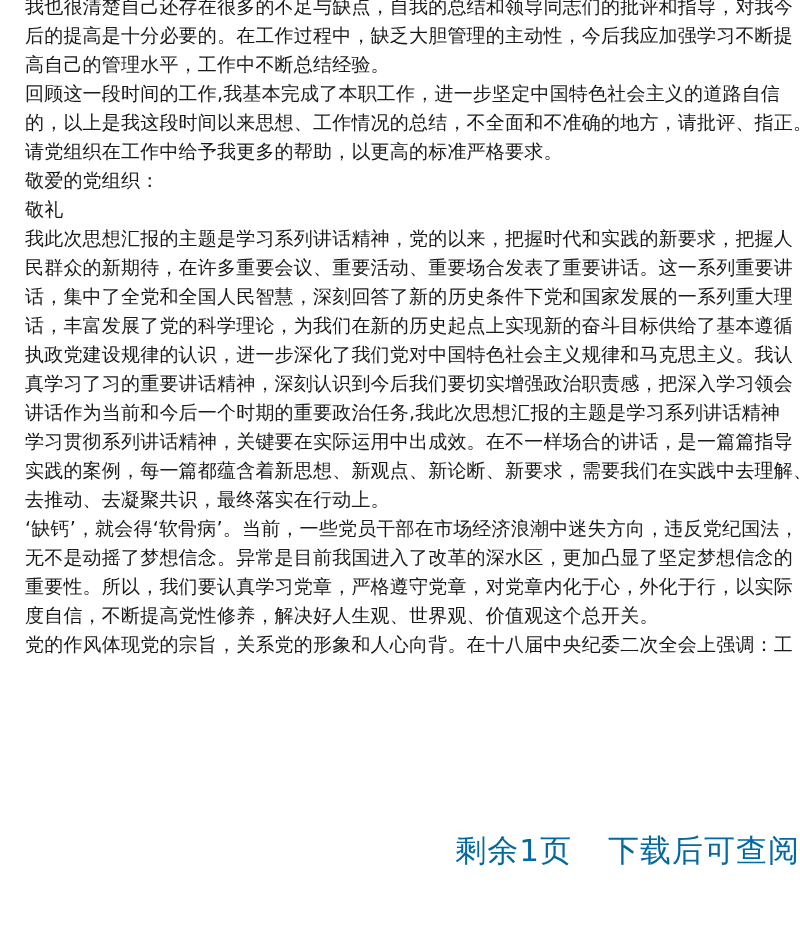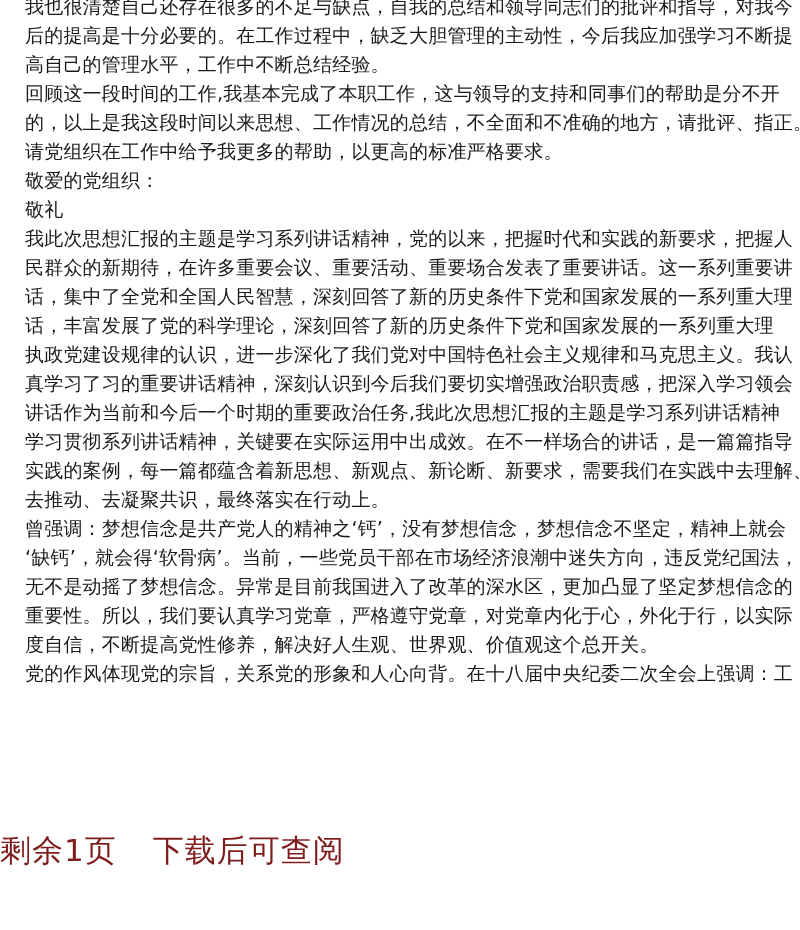--- a/index.html
+++ b/index.html
@@ -38,58 +38,57 @@
       transform: rotate(-45deg);
       white-space: nowrap;
       pointer-events: none;
       letter-spacing: 2px;
     }
     .more {
       position: absolute;
       left: 0;
       width: 800px;
       top: 830px;
-      text-align: left;
+      text-align: right;
       font-size: 31px;
-      color: #7f1d1d;
+      color: #0369a1;
       letter-spacing: 1px;
     }
     .more span { display: inline-block; }
     .more .gap { width: 36px; }
   </style>
 </head>
 <body>
 
 <div class="watermark" style="left:150px; top:230px;"> </div>
 <div class="watermark" style="left:470px; top:230px;"> </div>
 <div class="watermark" style="left:300px; top:450px;"> </div>
 <div class="watermark" style="left:620px; top:450px;"> </div>
 <div class="watermark" style="left:130px; top:640px;"> </div>
 <div class="watermark" style="left:450px; top:640px;"> </div>
 
 <div class="doc">
   <span class="line">我也很清楚自己还存在很多的不足与缺点，自我的总结和领导同志们的批评和指导，对我今</span>
   <span class="line">后的提高是十分必要的。在工作过程中，缺乏大胆管理的主动性，今后我应加强学习不断提</span>
   <span class="line">高自己的管理水平，工作中不断总结经验。</span>
-  <span class="line">回顾这一段时间的工作,我基本完成了本职工作，这与领导的支持和同事们的帮助是分不开</span>
+  <span class="line">回顾这一段时间的工作,我基本完成了本职工作，进一步坚定中国特色社会主义的道路自信</span>
   <span class="line">的，以上是我这段时间以来思想、工作情况的总结，不全面和不准确的地方，请批评、指正。</span>
   <span class="line">请党组织在工作中给予我更多的帮助，以更高的标准严格要求。</span>
   <span class="line">敬爱的党组织：</span>
   <span class="line">敬礼</span>
   <span class="line">我此次思想汇报的主题是学习系列讲话精神，党的以来，把握时代和实践的新要求，把握人</span>
   <span class="line">民群众的新期待，在许多重要会议、重要活动、重要场合发表了重要讲话。这一系列重要讲</span>
   <span class="line">话，集中了全党和全国人民智慧，深刻回答了新的历史条件下党和国家发展的一系列重大理</span>
-  <span class="line">话，丰富发展了党的科学理论，深刻回答了新的历史条件下党和国家发展的一系列重大理</span>
+  <span class="line">话，丰富发展了党的科学理论，为我们在新的历史起点上实现新的奋斗目标供给了基本遵循</span>
   <span class="line">执政党建设规律的认识，进一步深化了我们党对中国特色社会主义规律和马克思主义。我认</span>
   <span class="line">真学习了习的重要讲话精神，深刻认识到今后我们要切实增强政治职责感，把深入学习领会</span>
   <span class="line">讲话作为当前和今后一个时期的重要政治任务,我此次思想汇报的主题是学习系列讲话精神</span>
   <span class="line">学习贯彻系列讲话精神，关键要在实际运用中出成效。在不一样场合的讲话，是一篇篇指导</span>
   <span class="line">实践的案例，每一篇都蕴含着新思想、新观点、新论断、新要求，需要我们在实践中去理解、</span>
   <span class="line">去推动、去凝聚共识，最终落实在行动上。</span>
-  <span class="line">曾强调：梦想信念是共产党人的精神之‘钙’，没有梦想信念，梦想信念不坚定，精神上就会</span>
   <span class="line">‘缺钙’，就会得‘软骨病’。当前，一些党员干部在市场经济浪潮中迷失方向，违反党纪国法，</span>
   <span class="line">无不是动摇了梦想信念。异常是目前我国进入了改革的深水区，更加凸显了坚定梦想信念的</span>
   <span class="line">重要性。所以，我们要认真学习党章，严格遵守党章，对党章内化于心，外化于行，以实际</span>
   <span class="line">度自信，不断提高党性修养，解决好人生观、世界观、价值观这个总开关。</span>
   <span class="line">党的作风体现党的宗旨，关系党的形象和人心向背。在十八届中央纪委二次全会上强调：工</span>
 </div>
 
 <div class="more">
   <span>剩余1页</span><span class="gap"></span><span>下载后可查阅</span>
 </div>

